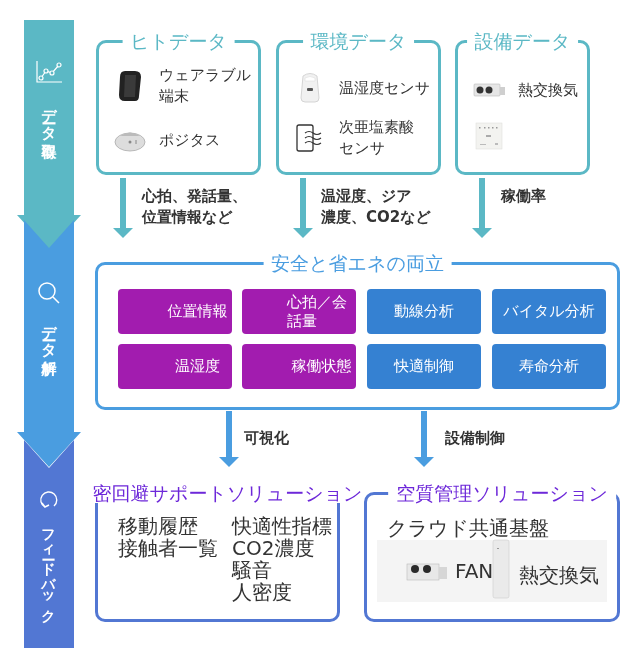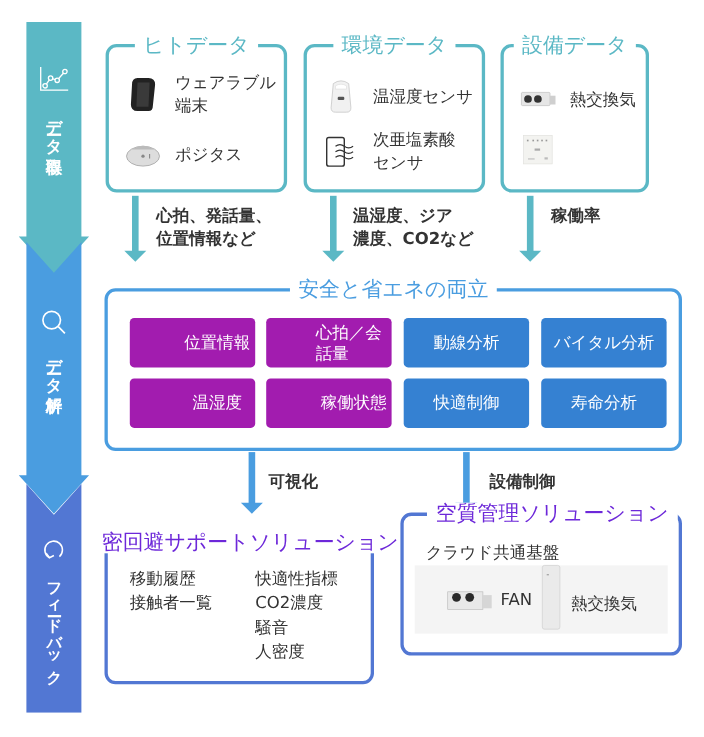--- a/index.html
+++ b/index.html
@@ -58,22 +58,22 @@
   #f-cloud { left: 95px; top: 262px; width: 525px; height: 148px; }
   .tile {
     position: absolute; width: 114px; height: 45px; border-radius: 4px;
     color: #fff; font-size: 15px; display: flex; align-items: center; justify-content: center;
   }
   .tile.light { background: #a21caf; padding-left: 45px; }
   .tile.dark { background: #3581d2; }
 
   
   #f-mitsu { left: 95px; top: 492px; width: 245px; height: 130px; }
-  #f-kuushitsu { left: 364px; top: 466px; width: 256px; height: 130px; }
-  .sol-col { position: absolute; font-size: 15px; line-height: 22px; color: #333; }
+  #f-kuushitsu { left: 364px; top: 492px; width: 256px; height: 130px; }
+  .sol-col { position: absolute; font-size: 20px; line-height: 22px; color: #333; }
   .sol-col div { white-space: nowrap; }
   .product-panel { position: absolute; left: 10px; top: 45px; width: 230px; height: 62px; background: #f4f4f4; }
 </style>
 </head>
 <body>
 
 <div class="stage" id="stage1">
   <svg class="shape" width="64" height="235">
     <polygon points="7,0 57,0 57,195 64,195 32,230 0,195 7,195" fill="#5bb8c5"></polygon>
   </svg>

